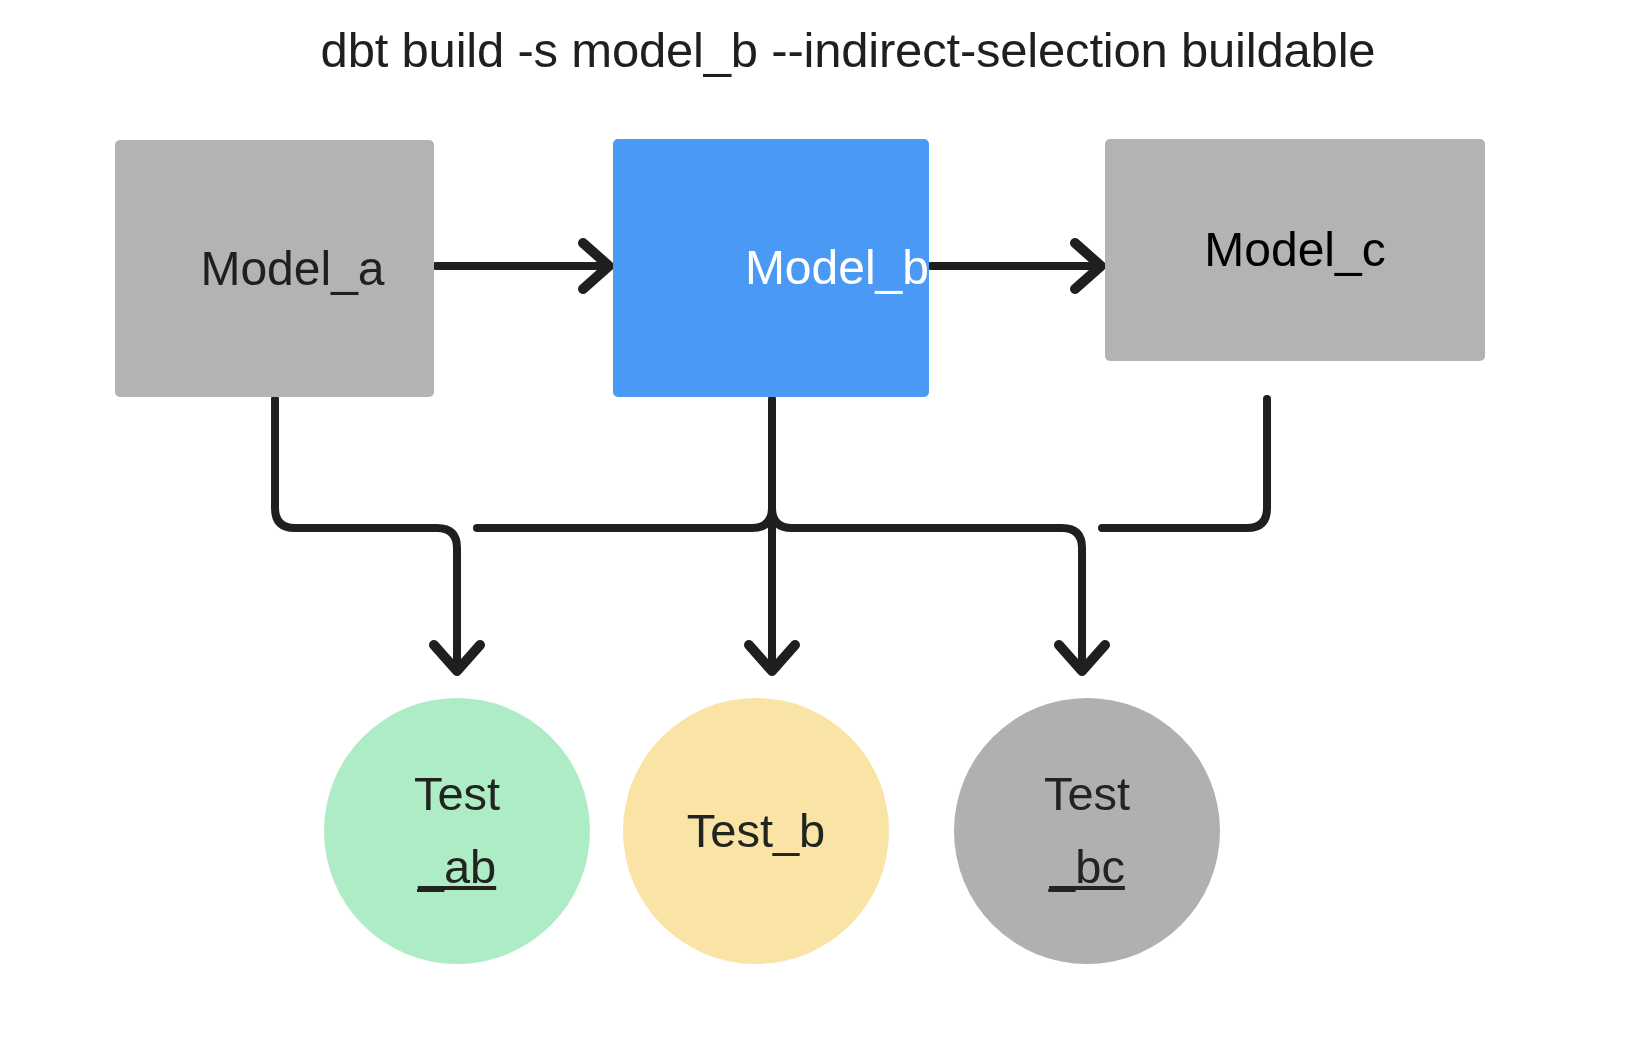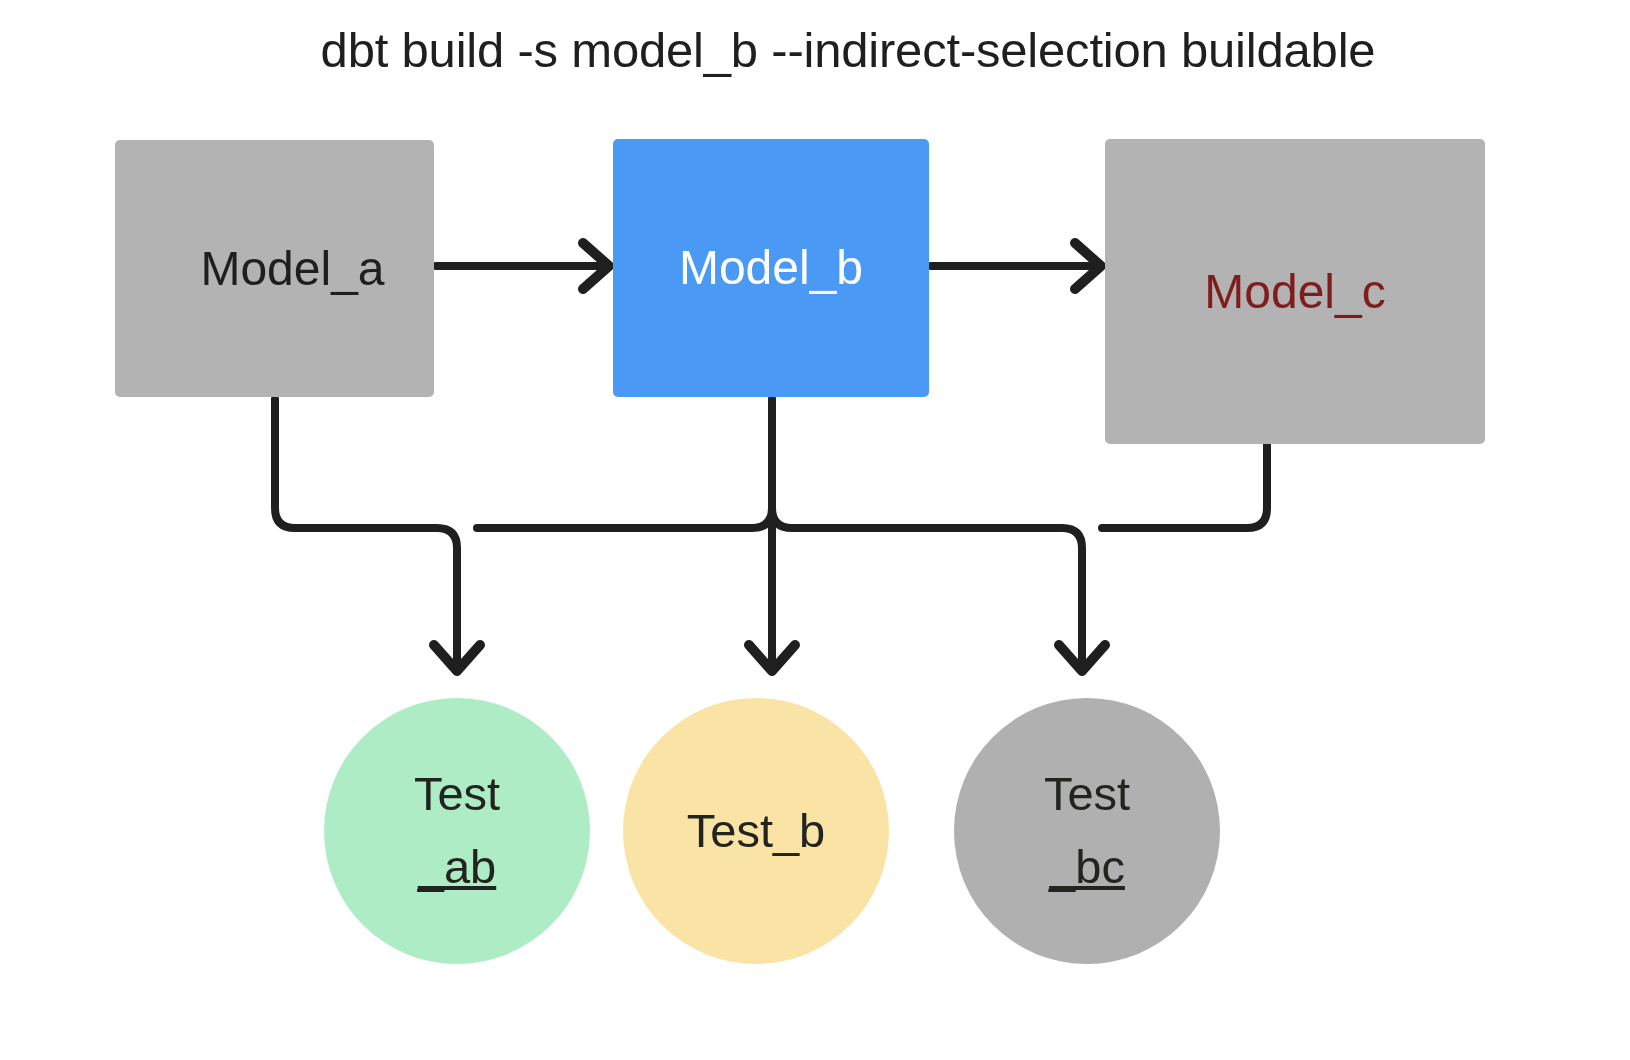--- a/index.html
+++ b/index.html
@@ -112,25 +112,25 @@
       <g>
         <path d="M 1267 399 L 1267 508 Q 1267 528 1247 528 L 1102 528"></path>
       </g>
     </g>
   </svg>
 
   <div class="node-box" style="left:115px; top:140px; width:319px; height:257px; background:#b3b3b3; color:#1f1f1f;padding-left:36px;">
     <span>Model_a</span>
   </div>
 
-  <div class="node-box" style="left:613px; top:139px; width:316px; height:258px; background:#4a9af5; color:#ffffff;">
+  <div class="node-box" style="left:613px; top:139px; width:316px; height:258px; background:#4a9af5; color:#ffffff;justify-content:flex-end;">
     <span>Model_b</span>
   </div>
 
-  <div class="node-box" style="left:1105px; top:139px; width:380px; height:305px; background:#b3b3b3; color:#7f1d1d;">
+  <div class="node-box" style="left:1105px; top:139px; width:380px; height:222px; background:#b3b3b3; color:#000000;">
     <span>Model_c</span>
   </div>
 
   <div class="node-circle" style="left:324px; top:698px; width:266px; height:266px; background:#aeecc5;">
     <span>Test</span>
     <span class="line2">_ab</span>
   </div>
 
   <div class="node-circle" style="left:623px; top:698px; width:266px; height:266px; background:#f9e3a5;">
     <span>Test_b</span>

